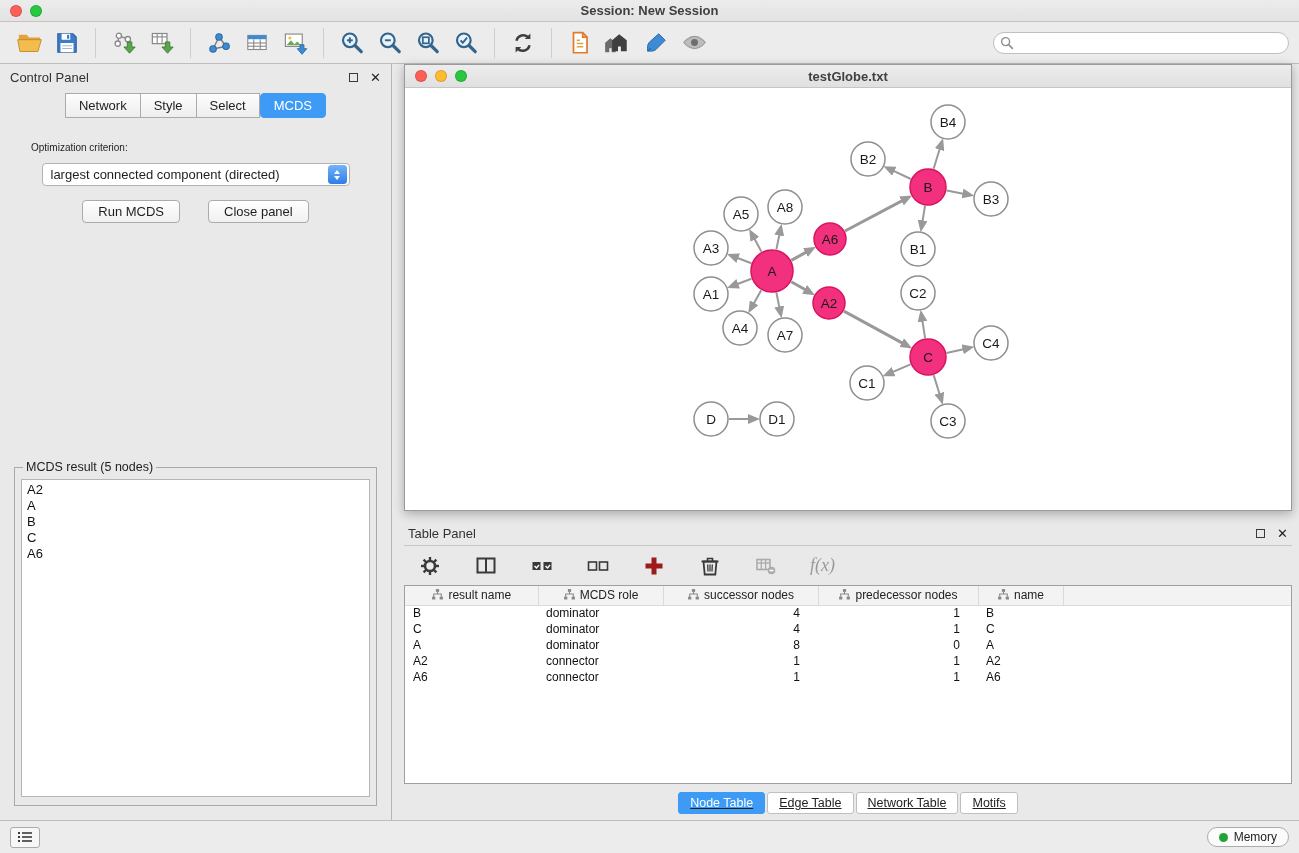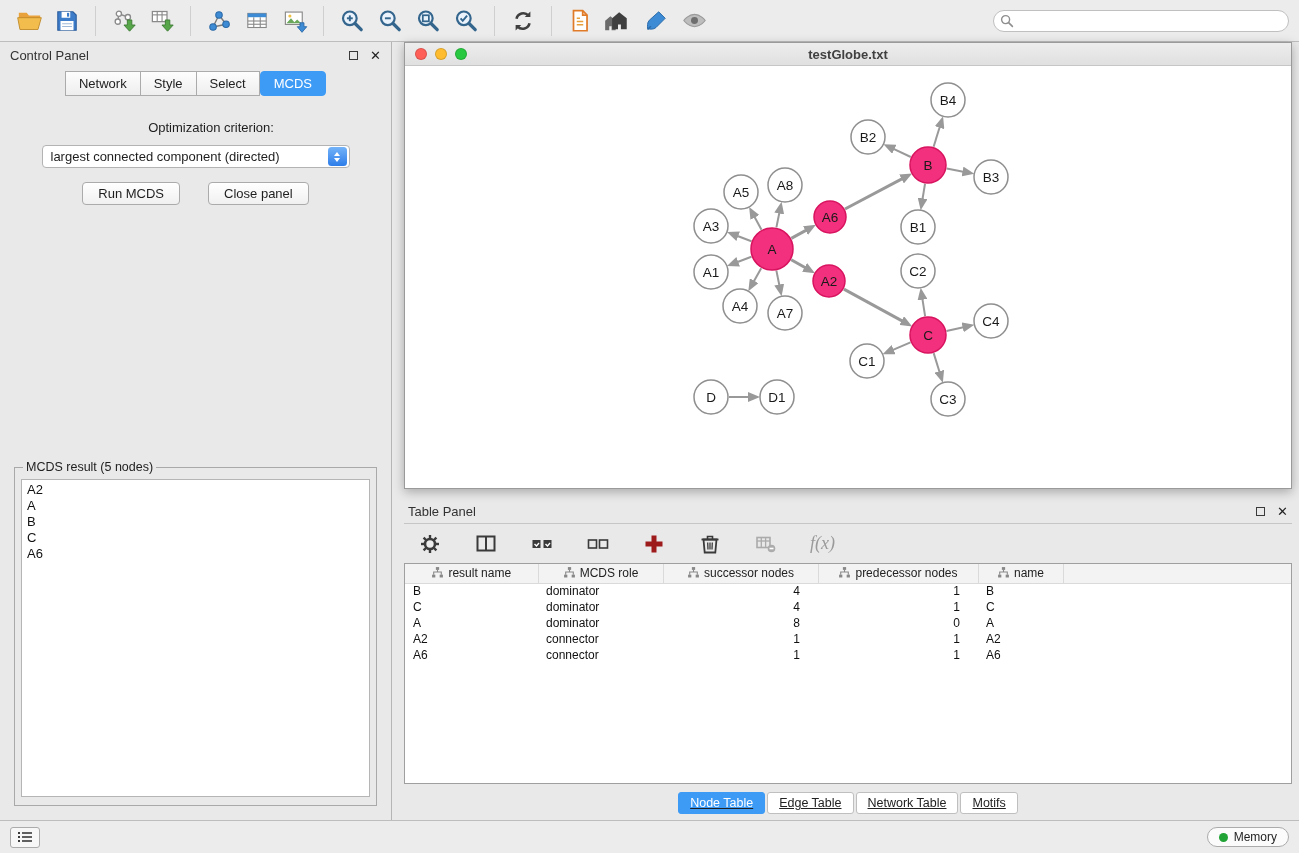--- a/index.html
+++ b/index.html
@@ -28,21 +28,21 @@
   
   .control-panel { width:392px; flex:0 0 392px; border-right:1px solid #B5B5B5; display:flex; flex-direction:column; background:#E9E9E9; }
   .panel-header { height:26px; display:flex; align-items:center; padding:0 10px; font-size:13px; color:#333; flex:0 0 auto; }
   .win-controls { margin-left:auto; display:flex; align-items:center; gap:12px; }
   .float-box { width:9px; height:9px; border:1.5px solid #3A3A3A; display:inline-block; }
   .close-x { font-size:13px; font-weight:bold; color:#222; line-height:1; }
   .cp-tabs { display:flex; justify-content:center; margin-top:3px; flex:0 0 auto; }
   .cp-tab { padding:4px 13px; font-size:13px; background:linear-gradient(#FDFDFD,#EEEEEE); border:1px solid #ABABAB; color:#222; }
   .cp-tab + .cp-tab { border-left:none; }
   .cp-tab.active { background:#3E9BF5; border:1px solid #3E9BF5; color:#FFF; border-radius:4px; }
-  .opt-label { text-align:center; margin-top:24px; font-size:13px; color:#1E1E1E;margin-left:31px; }
+  .opt-label { text-align:left; margin-top:24px; font-size:10px; color:#1E1E1E;margin-left:31px; }
   .dropdown { width:308px; height:23px; margin:10px auto 0; background:#FFF; border:1px solid #B3B3B3; border-radius:4px; display:flex; align-items:center; }
   .dd-value { flex:1; font-size:13px; padding-left:8px; color:#1E1E1E; white-space:nowrap; overflow:hidden; }
   .dd-stepper { width:19px; height:19px; margin-right:2px; border-radius:3.5px; background:linear-gradient(#74B3F8,#2D7DE9); display:flex; flex-direction:column; align-items:center; justify-content:center; gap:2px; flex:0 0 auto; }
   .tri-up { width:0; height:0; border-left:3.5px solid transparent; border-right:3.5px solid transparent; border-bottom:4px solid #FFF; }
   .tri-down { width:0; height:0; border-left:3.5px solid transparent; border-right:3.5px solid transparent; border-top:4px solid #FFF; }
   .cp-buttons { display:flex; justify-content:center; gap:28px; margin-top:14px; }
   .btn { font-size:13px; padding:3px 15px; background:linear-gradient(#FFFFFF,#F0F0F0); border:1px solid #ABABAB; border-radius:4px; color:#1E1E1E; }
   .result-fieldset { margin:auto 14px 14px 14px; height:346px; border:1px solid #A9A9A9; padding:5px 6px 8px 6px; }
   .result-fieldset legend { font-size:12.5px; color:#222; padding:0 3px; margin-left:2px; }
   .result-list { background:#FFF; border:1px solid #B5B5B5; height:318px; padding:2px 5px; overflow:auto; }
@@ -80,20 +80,27 @@
   .statusbar { height:33px; flex:0 0 auto; border-top:1px solid #BDBDBD; background:#ECECEC; display:flex; align-items:center; padding:0 10px; }
   .status-left-btn { width:30px; height:21px; border:1px solid #ABABAB; border-radius:3px; background:#F7F7F7; display:flex; align-items:center; justify-content:center; }
   .memory-btn { margin-left:auto; display:flex; align-items:center; gap:6px; border:1px solid #ABABAB; border-radius:11px; background:#FBFBFB; padding:2px 11px; font-size:12px; color:#1E1E1E; }
   .mem-dot { width:9px; height:9px; border-radius:50%; background:#21A336; }
 </style>
 </head>
 <body>
 
 <div class="app">
 
+  <div class="titlebar">
+    <div class="traffic">
+      <span class="light" style="background:#FF5F57"></span>
+      <span class="light" style="background:#28C840"></span>
+    </div>
+    <div class="titlebar-title">Session: New Session</div>
+  </div>
 
   <div class="toolbar">
     <button class="tb-btn">
       <svg class="ic" width="27" height="27" viewBox="0 0 24 24">
           <path d="M2.5 5h7l2 2.5h10V10h-19z" fill="#E9A23B"></path>
           <path d="M1.5 9.5h21L19.5 20H3.5z" fill="#F3BD4E" stroke="#C08A28" stroke-width="0.8"></path>
         </svg>
     </button>
     <button class="tb-btn">
       <svg class="ic" width="26" height="26" viewBox="0 0 24 24">

